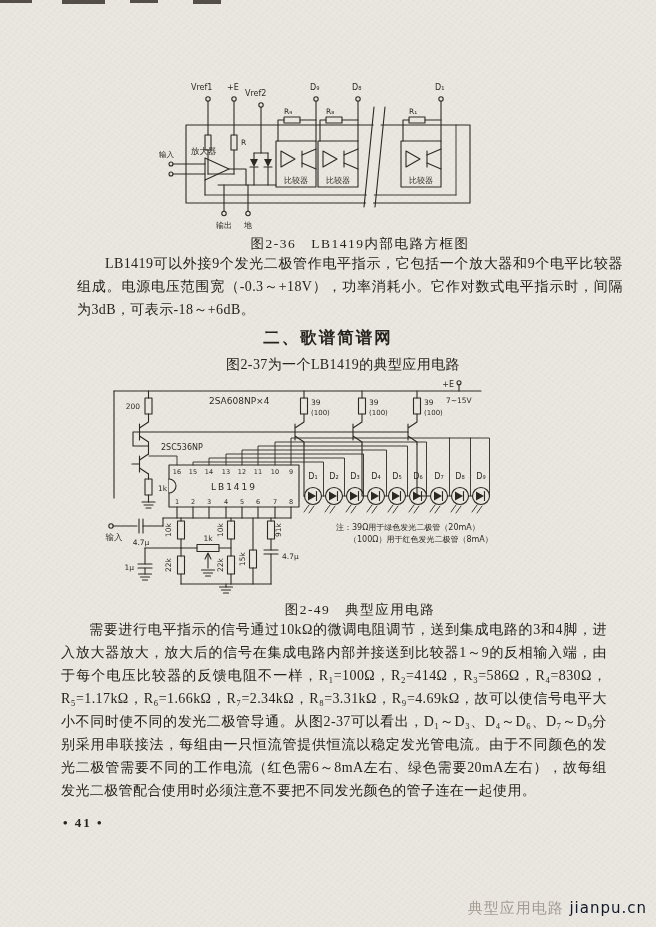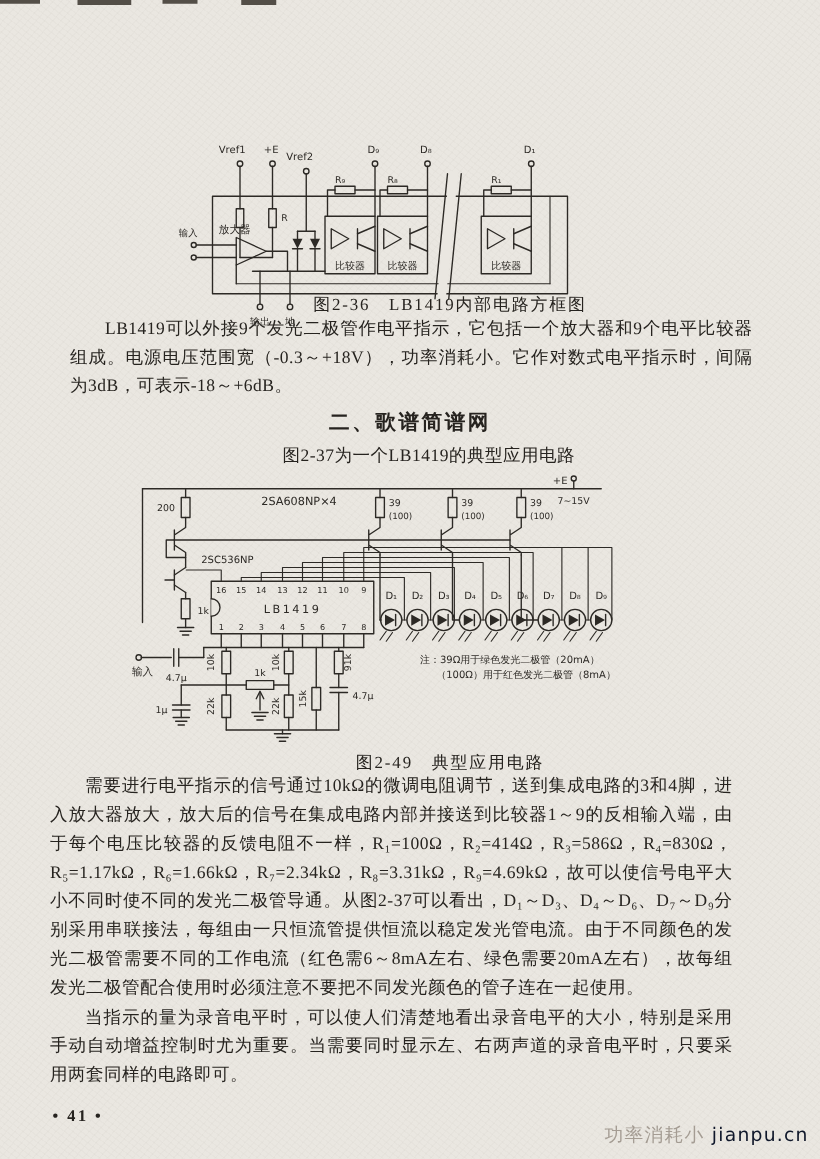--- a/index.html
+++ b/index.html
@@ -6,31 +6,31 @@
   body{
     width:656px;height:927px;position:relative;overflow:hidden;
     background:#eae7e1;
     background-image:
       repeating-linear-gradient(37deg, rgba(110,100,85,0.028) 0 1px, transparent 1px 4px),
       repeating-linear-gradient(-49deg, rgba(90,85,70,0.022) 0 1px, transparent 1px 5px);
     font-family:"Liberation Serif","DejaVu Serif",serif;
     color:#26231f;
   }
   .topmark{position:absolute;top:0;background:#534e47;}
-  .bodytext{font-size:14px;line-height:23px;text-align:justify;text-justify:inter-character;letter-spacing:.4px;}
+  .bodytext{font-size:14px;line-height:23px;text-align:justify;text-justify:inter-character;letter-spacing:.4px;margin-left:21px;}
   .bodytext p{margin:0;text-indent:2em;}
   .caption{position:absolute;left:0;width:100%;text-align:center;font-size:13.5px;letter-spacing:1.5px;padding-left:32px;}
   #section-heading{position:absolute;top:327px;left:0;width:100%;text-align:center;
     font-weight:bold;font-size:16.5px;letter-spacing:2px;}
   #fig-ref-line{position:absolute;top:356px;left:56px;width:546px;font-size:14px;text-indent:2em;letter-spacing:.4px;text-align:center;}
   #intro-col{position:absolute;top:252px;left:56px;width:546px;}
   #body-col{position:absolute;top:618px;left:40px;width:546px;}
   #para-last{margin-top:1px;}
   #page-number{font-size:13px;font-weight:bold;letter-spacing:2px;margin-top:9px;text-indent:2px;}
-  #fig236-wrap{position:absolute;left:142px;top:79px;margin-top:32px;}
+  #fig236-wrap{position:absolute;left:158px;top:79px;}
   #fig237-wrap{position:absolute;left:101px;top:378px;}
   svg{display:block;}
   svg text{font-family:"DejaVu Sans","Liberation Sans",sans-serif;fill:#2c2925;}
   .ink{stroke:#2c2925;stroke-width:1.1;fill:none;stroke-linecap:round;stroke-linejoin:round;}
   .thin{stroke-width:.9;}
   .inkfill{fill:#2c2925;stroke:none;}
   .paperline{stroke:#eae7e1;stroke-width:7;fill:none;}
   .t9{font-size:9px;} .t85{font-size:8.5px;} .t8{font-size:8px;} .t75{font-size:7.5px;} .t7{font-size:7px;} .t65{font-size:6.5px;}
   #watermark{position:absolute;right:9px;bottom:9px;font-size:15px;
     font-family:"DejaVu Sans","Liberation Sans",sans-serif;color:#a49c93;letter-spacing:1px;}
@@ -398,20 +398,19 @@
   <text class="t75" x="33" y="192" text-anchor="end">1μ</text>
 
   <text class="t8" x="235" y="152">注：39Ω用于绿色发光二极管（20mA）</text>
   <text class="t8" x="248" y="164">（100Ω）用于红色发光二极管（8mA）</text>
 </svg>
 </div>
 <div class="caption" style="top:601px;">图2-49　典型应用电路</div>
 
 <div id="body-col" class="bodytext">
   <p>需要进行电平指示的信号通过10kΩ的微调电阻调节，送到集成电路的3和4脚，进入放大器放大，放大后的信号在集成电路内部并接送到比较器1～9的反相输入端，由于每个电压比较器的反馈电阻不一样，R₁=100Ω，R₂=414Ω，R₃=586Ω，R₄=830Ω，R₅=1.17kΩ，R₆=1.66kΩ，R₇=2.34kΩ，R₈=3.31kΩ，R₉=4.69kΩ，故可以使信号电平大小不同时使不同的发光二极管导通。从图2-37可以看出，D₁～D₃、D₄～D₆、D₇～D₉分别采用串联接法，每组由一只恒流管提供恒流以稳定发光管电流。由于不同颜色的发光二极管需要不同的工作电流（红色需6～8mA左右、绿色需要20mA左右），故每组发光二极管配合使用时必须注意不要把不同发光颜色的管子连在一起使用。</p>
-  <p id="para-last">当指示的量为录音电平时，可以使人们清楚地看出录音电平的大小，特别是采用手动自动增益控制时尤为重要。当需要同时显示左、右两声道的录音电平时，只要采用两套同样的电路即可。</p>
   <div id="page-number">• 41 •</div>
 </div>
 
 <div id="watermark">
-  <span>功率消耗小</span>
+  <span>典型应用电路</span>
   <span class="url">jianpu.cn</span>
 </div>
 
 </body></html>

